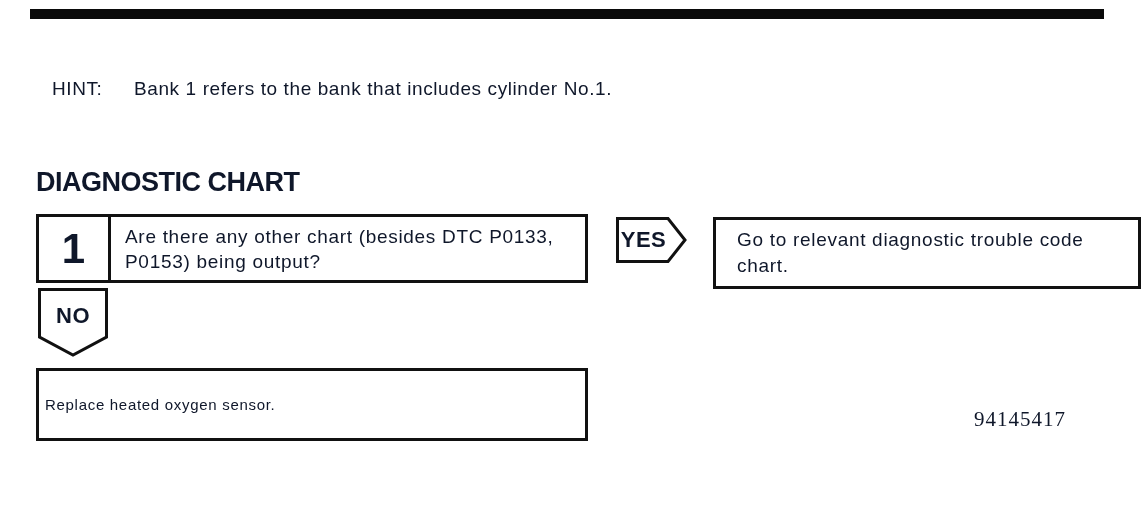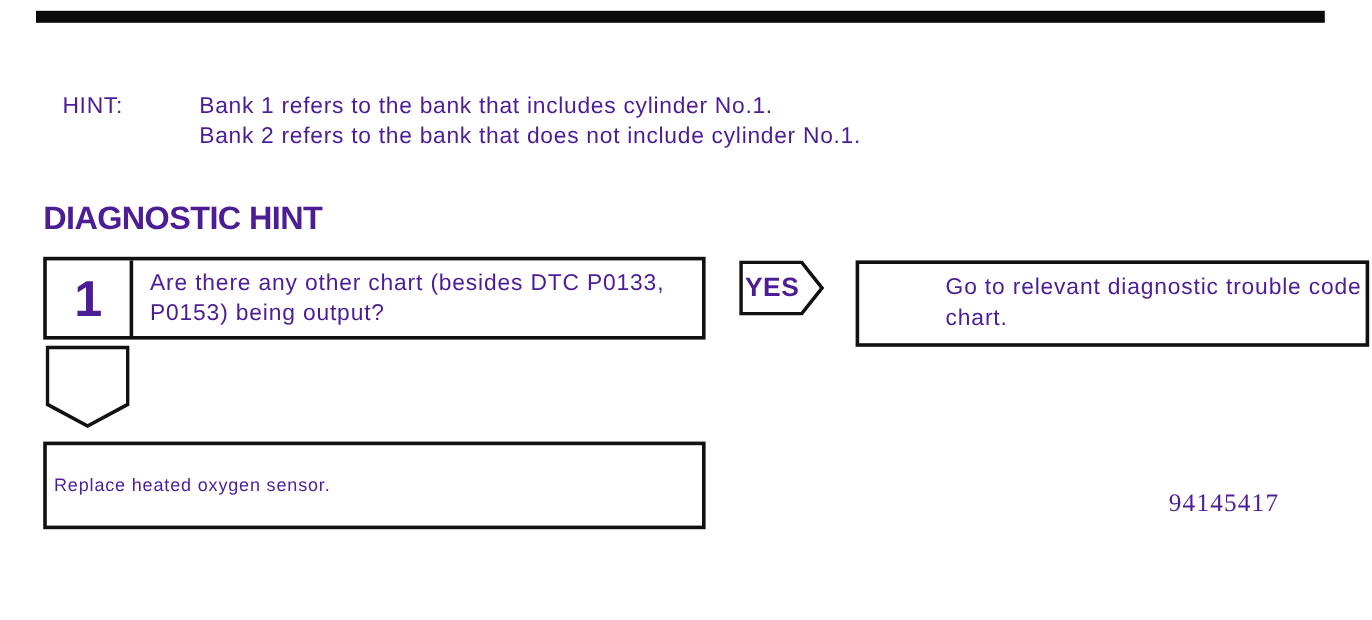--- a/index.html
+++ b/index.html
@@ -3,21 +3,21 @@
 <meta charset="utf-8">
 <style>
   * { margin: 0; padding: 0; box-sizing: border-box; }
   html, body { background: #ffffff; }
   .page {
     position: relative;
     width: 1143px;
     height: 517px;
     background: #ffffff;
     font-family: "Liberation Sans", "DejaVu Sans", sans-serif;
-    color: #4c1d95;
+    color: #0f172a;
     overflow: hidden;
   }
   .top-bar {
     position: absolute;
     left: 30px; top: 9px;
     width: 1074px; height: 10px;
     background: #0a0a0a;
   }
   .hint-label {
     position: absolute;
@@ -26,21 +26,20 @@
     letter-spacing: 0.6px;
     line-height: 25px;
   }
   .hint-lines {
     position: absolute;
     left: 134px; top: 76px;
     font-size: 19px;
     letter-spacing: 0.6px;
     line-height: 25px;
     white-space: nowrap;
-    margin-left: 32px;
   }
   .heading {
     position: absolute;
     left: 36px; top: 167px;
     font-size: 27px;
     font-weight: bold;
     letter-spacing: -0.5px;
   }
   .flow-box {
     position: absolute;
@@ -70,21 +69,21 @@
   }
   .step-question {
     padding-left: 14px;
     font-size: 19px;
     line-height: 25px;
     letter-spacing: 0.7px;
     max-width: 444px;
   }
   .result-box-yes {
     left: 713px; top: 217px;
-    width: 428px; height: 72px; justify-content: flex-end;
+    width: 428px; height: 72px;
   }
   .result-text-yes {
     padding-left: 21px;
     font-size: 19px;
     line-height: 26px;
     letter-spacing: 0.7px;
     max-width: 371px;
   }
   .result-box-no {
     left: 36px; top: 368px;
@@ -127,24 +126,23 @@
 </head>
 <body>
 
 <div class="page">
 
   <div class="top-bar"></div>
 
   <div class="hint-label">HINT:</div>
   <div class="hint-lines">
     <div>Bank 1 refers to the bank that includes cylinder No.1.</div>
-    <div>Bank 2 refers to the bank that does not include cylinder No.1.</div>
   </div>
 
-  <div class="heading">DIAGNOSTIC HINT</div>
+  <div class="heading">DIAGNOSTIC CHART</div>
 
   <div class="flow-box step-box">
     <div class="step-number-cell">
       <span class="step-number">1</span>
     </div>
     <div class="step-question">Are there any other chart (besides DTC P0133, P0153) being output?</div>
   </div>
 
   <div class="connector connector-yes">
     <svg width="71" height="46" viewBox="0 0 71 46">
@@ -154,20 +152,21 @@
   </div>
 
   <div class="flow-box result-box-yes">
     <div class="result-text-yes">Go to relevant diagnostic trouble code chart.</div>
   </div>
 
   <div class="connector connector-no">
     <svg width="70" height="69" viewBox="0 0 70 69">
       <polygon points="1.5,1.5 68.5,1.5 68.5,49 35,67 1.5,49" fill="#ffffff" stroke="#111111" stroke-width="3" stroke-linejoin="miter"></polygon>
     </svg>
+    <div class="no-label">NO</div>
   </div>
 
   <div class="flow-box result-box-no">
     <div class="result-text-no">Replace heated oxygen sensor.</div>
   </div>
 
   <div class="stamp">94145417</div>
 
 </div>
 

